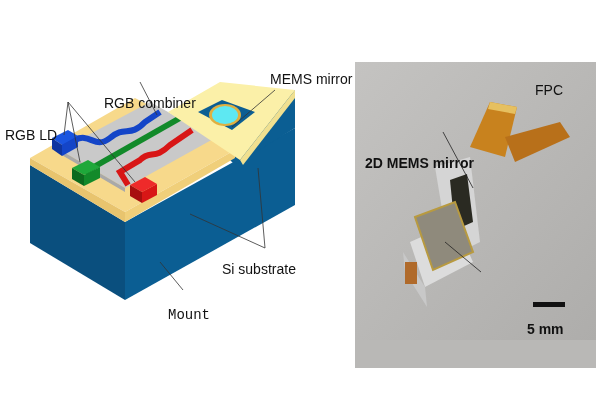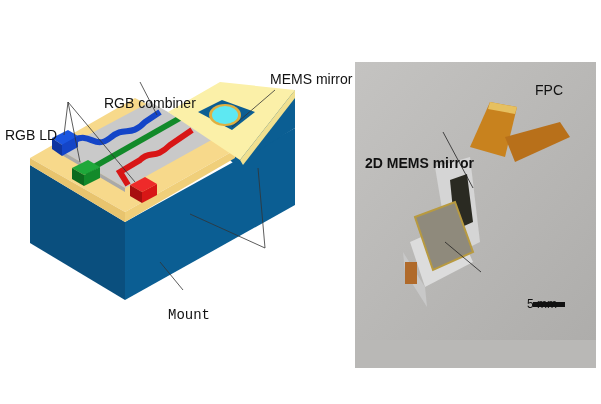--- a/index.html
+++ b/index.html
@@ -57,20 +57,21 @@
       <line x1="140" y1="82" x2="157" y2="115"></line>
       <line x1="275" y1="90" x2="232" y2="127"></line>
       <line x1="265" y1="248" x2="190" y2="214"></line>
       <line x1="265" y1="248" x2="258" y2="168"></line>
       <line x1="183" y1="290" x2="160" y2="262"></line>
     </g>
   </svg>
   <span class="lbl" style="left:5px;top:128px;">RGB LD</span>
   <span class="lbl" style="left:78px;top:96px;margin-left:26px;">RGB combiner</span>
   <span class="lbl" style="left:246px;top:72px;margin-left:24px;">MEMS mirror</span>
+  <span class="lbl" style="left:222px;top:262px;">Si substrate</span>
   <span class="lbl" style="left:168px;top:308px;font-family:Liberation Mono, monospace;">Mount</span>
 </div>
 
 <div id="right" class="panel">
   <svg width="241" height="278" viewBox="0 0 241 278">
     <defs>
       <linearGradient id="bg" x1="0" y1="0" x2="1" y2="1">
         <stop offset="0" stop-color="#c4c3c1"></stop>
           <stop offset="1" stop-color="#aeadab"></stop>
       </linearGradient>
@@ -92,14 +93,14 @@
 
     <g stroke="#222" stroke-width="0.8">
       <line x1="88" y1="70" x2="118" y2="126"></line>
       <line x1="90" y1="180" x2="126" y2="210"></line>
     </g>
 
     <rect x="178" y="240" width="32" height="5" fill="#111"></rect>
   </svg>
   <span class="lbl" style="left:180px;top:21px;font-size:14px;">FPC</span>
   <span class="lbl" style="left:10px;top:94px;font-size:14px;font-weight:bold;">2D MEMS mirror</span>
-  <span class="lbl" style="left:172px;top:236px;font-size:12px;">5 mm</span>
+  <span class="lbl" style="left:172px;top:260px;font-size:14px;font-weight:bold;">5 mm</span>
 </div>
 
 </body></html>

